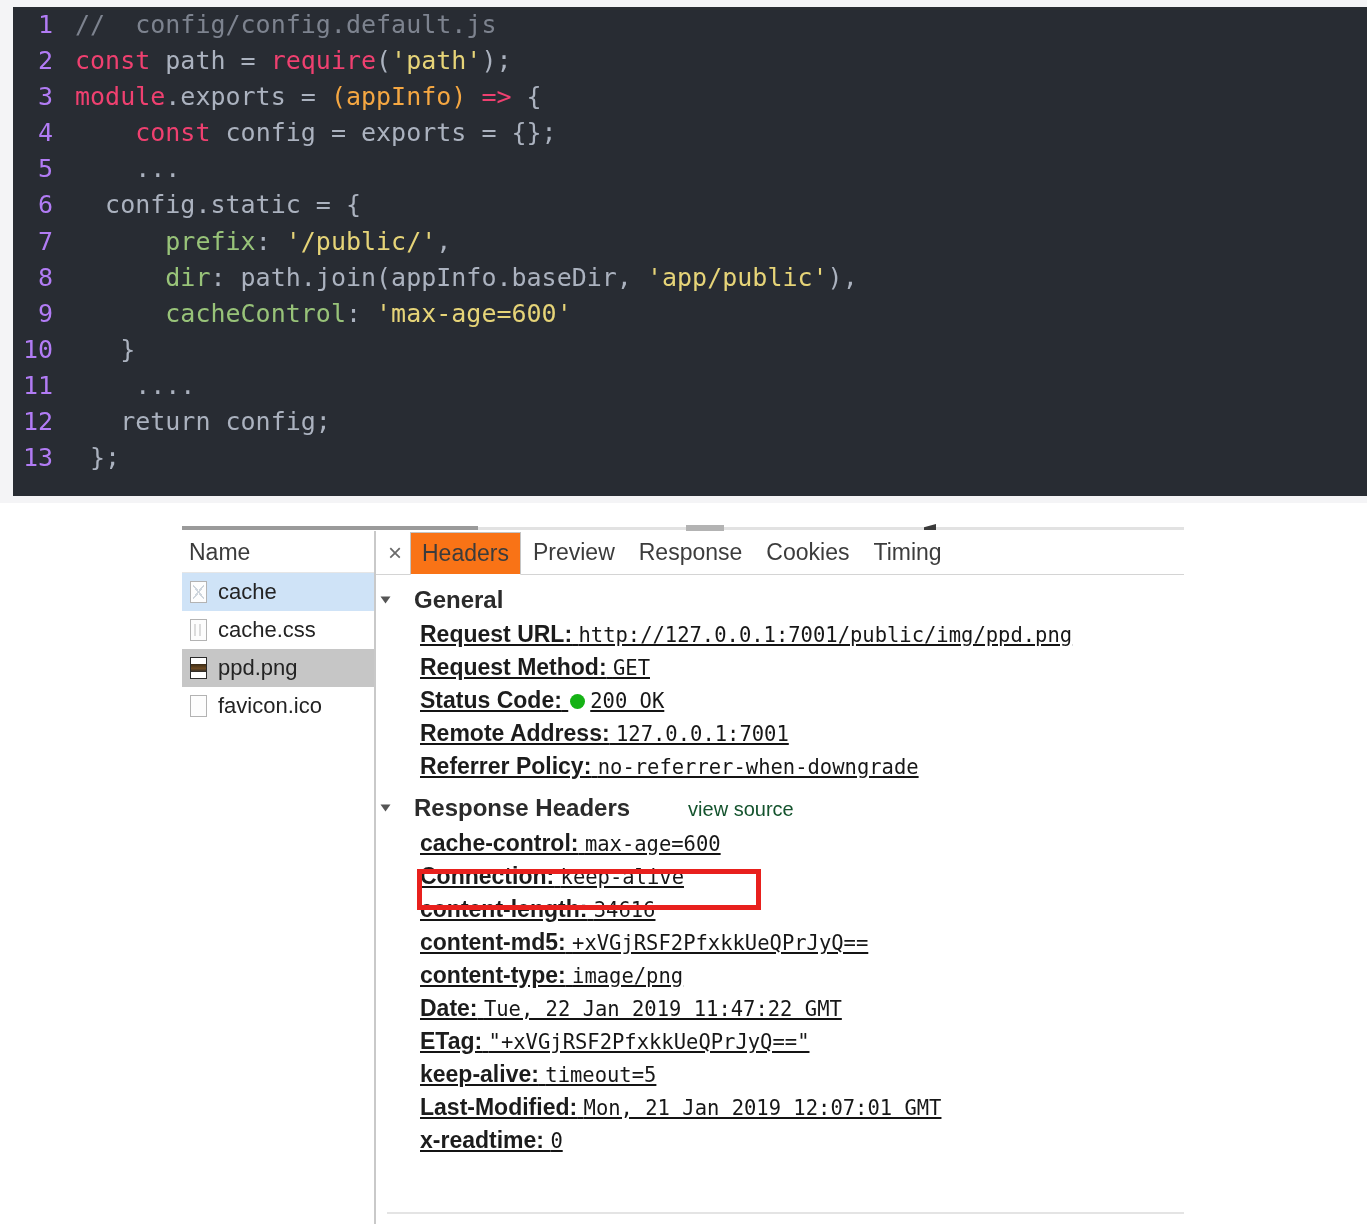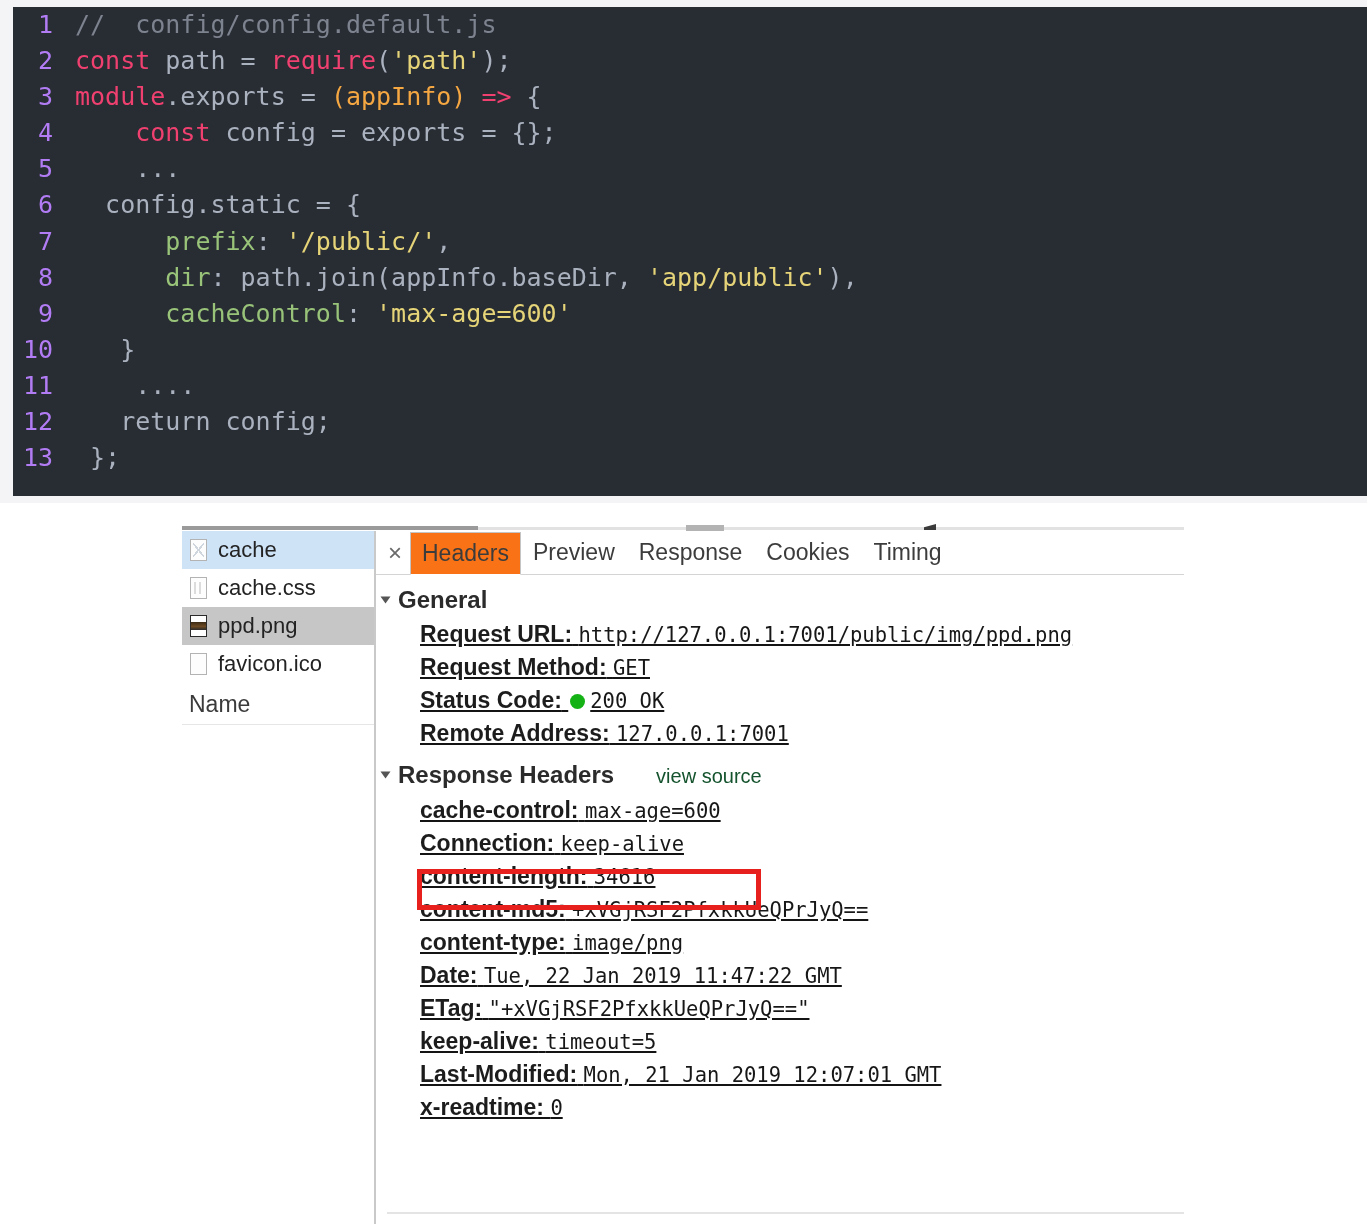--- a/index.html
+++ b/index.html
@@ -230,20 +230,21 @@
   }
   .section-title {
     display: flex;
     align-items: baseline;
     font-size: 24px;
     font-weight: bold;
     color: #2b2b2b;
     padding-left: 6px;
     line-height: 36px;
     font-family: "Liberation Sans", sans-serif;
+    gap: 16px;
   }
   .tri {
     width: 0; height: 0;
     border-left: 7px solid #555;
     border-top: 5px solid transparent;
     border-bottom: 5px solid transparent;
     margin-right: 9px;
     transform: rotate(90deg);
     position: relative;
     top: -3px;
@@ -331,39 +332,39 @@
   <div id="dt-toolbar-strip">
     <div id="dt-strip-line"></div>
     <div id="dt-strip-line2"></div>
     <div id="dt-strip-knob"></div>
     <div id="dt-strip-mark"></div>
   </div>
 
   <div id="dt-body">
 
     <div id="file-panel">
+      <div id="file-header">Name</div>
       <div id="file-rows">
           <div class="file-row sel-blue">
             <span class="file-icon ic-doc xfill"></span>
             <span>cache</span>
           </div>
           <div class="file-row">
             <span class="file-icon ic-doc lines"></span>
             <span>cache.css</span>
           </div>
           <div class="file-row sel-grey">
             <span class="file-icon ic-img"></span>
             <span>ppd.png</span>
           </div>
           <div class="file-row">
             <span class="file-icon ic-doc"></span>
             <span>favicon.ico</span>
           </div>
         </div>
-      <div id="file-header">Name</div>
     </div>
 
     <div id="detail-panel">
 
       <div id="tabbar">
         <div id="close-tab">×</div>
         <div id="tabs-container" style="display: flex; align-items: flex-end;">
             <div class="tab active">Headers</div>
             <div class="tab">Preview</div>
             <div class="tab">Response</div>
@@ -375,20 +376,21 @@
       <div class="section">
         <div class="section-title">
           <span class="tri"></span>
           <span>General</span>
         </div>
         <div id="general-rows">
             <div class="hdr-row"><span class="hdr-key">Request URL:</span> <span class="hdr-val">http://127.0.0.1:7001/public/img/ppd.png</span></div>
             <div class="hdr-row"><span class="hdr-key">Request Method:</span> <span class="hdr-val">GET</span></div>
             <div class="hdr-row"><span class="hdr-key">Status Code:</span> <span class="status-dot"></span><span class="hdr-val">200 OK</span></div>
             <div class="hdr-row"><span class="hdr-key">Remote Address:</span> <span class="hdr-val">127.0.0.1:7001</span></div>
+            <div class="hdr-row"><span class="hdr-key">Referrer Policy:</span> <span class="hdr-val">no-referrer-when-downgrade</span></div>
           </div>
       </div>
 
       <div class="section">
         <div class="section-title">
           <span class="tri"></span>
           <span>Response Headers</span>
           <span class="view-source">view source</span>
         </div>
         <div id="resp-rows">

